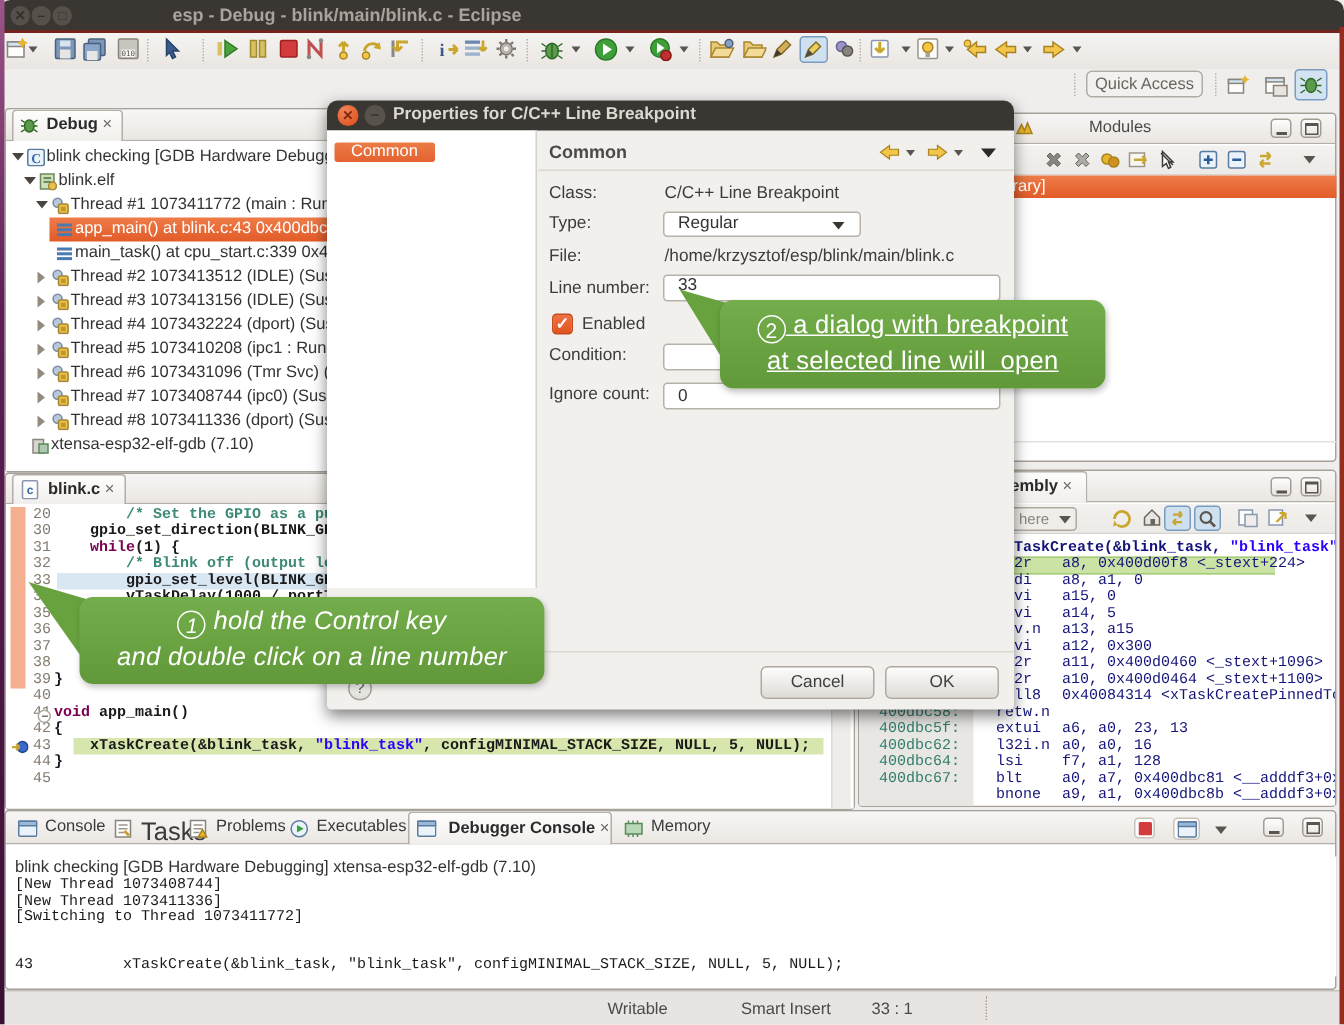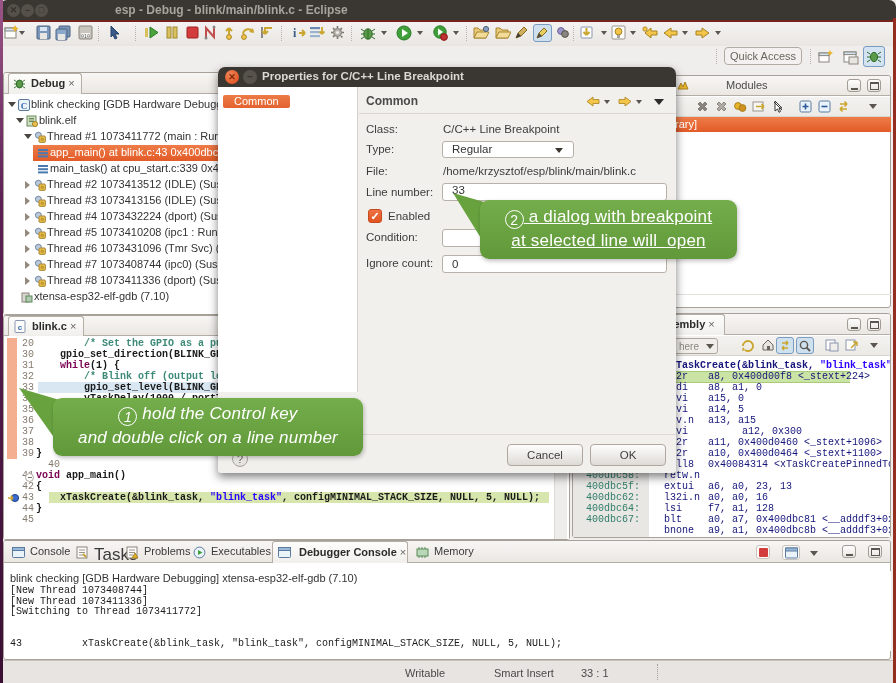--- a/index.html
+++ b/index.html
@@ -426,21 +426,21 @@
       <div class="cl mono" style="left:0; top:12px; width:100%;"><span style="position:absolute; left:16px; width:14px; text-align:right; color:#857a6e;">30</span><span style="position:absolute; left:56px; color:#1a1a1a; font-weight:bold;">gpio_set_direction(BLINK_GPIO, GPIO_MODE_OUTPUT);</span></div>
       <div class="cl mono" style="left:0; top:23px; width:100%;"><span style="position:absolute; left:16px; width:14px; text-align:right; color:#857a6e;">31</span><span style="position:absolute; left:56px; color:#7b0052; font-weight:bold;">while</span><span style="position:absolute; left:86px; color:#1a1a1a; font-weight:bold;">(1) {</span></div>
       <div class="cl mono" style="left:0; top:34px; width:100%;"><span style="position:absolute; left:16px; width:14px; text-align:right; color:#857a6e;">32</span><span style="position:absolute; left:80px; color:#3d8a78; font-weight:bold;">/* Blink off (output low) */</span></div>
       <div class="cl mono" style="left:0; top:45px; width:100%;"><span style="position:absolute; left:16px; width:14px; text-align:right; color:#857a6e;">33</span><span style="position:absolute; left:80px; color:#1a1a1a; font-weight:bold;">gpio_set_level(BLINK_GPIO, 0);</span></div>
       <div class="cl mono" style="left:0; top:56px; width:100%;"><span style="position:absolute; left:16px; width:14px; text-align:right; color:#857a6e;">34</span><span style="position:absolute; left:80px; color:#1a1a1a; font-weight:bold;">vTaskDelay(1000 / portTICK_PERIOD_MS);</span></div>
       <div class="cl mono" style="left:0; top:67px; width:100%;"><span style="position:absolute; left:16px; width:14px; text-align:right; color:#857a6e;">35</span><span style="position:absolute; left:80px; color:#3d8a78; font-weight:bold;">/* Blink on (output high) */</span></div>
       <div class="cl mono" style="left:0; top:78px; width:100%;"><span style="position:absolute; left:16px; width:14px; text-align:right; color:#857a6e;">36</span><span style="position:absolute; left:80px; color:#1a1a1a; font-weight:bold;">gpio_set_level(BLINK_GPIO, 1);</span></div>
       <div class="cl mono" style="left:0; top:89px; width:100%;"><span style="position:absolute; left:16px; width:14px; text-align:right; color:#857a6e;">37</span><span style="position:absolute; left:80px; color:#1a1a1a; font-weight:bold;">vTaskDelay(1000 / portTICK_PERIOD_MS);</span></div>
       <div class="cl mono" style="left:0; top:100px; width:100%;"><span style="position:absolute; left:16px; width:14px; text-align:right; color:#857a6e;">38</span><span style="position:absolute; left:56px; color:#1a1a1a; font-weight:bold;">}</span></div>
       <div class="cl mono" style="left:0; top:111px; width:100%;"><span style="position:absolute; left:16px; width:14px; text-align:right; color:#857a6e;">39</span><span style="position:absolute; left:32px; color:#1a1a1a; font-weight:bold;">}</span></div>
-      <div class="cl mono" style="left:0; top:122px; width:100%;"><span style="position:absolute; left:16px; width:14px; text-align:right; color:#857a6e;margin-left:26px;">40</span></div>
+      <div class="cl mono" style="left:0; top:122px; width:100%;"><span style="position:absolute; left:16px; width:14px; text-align:right; color:#857a6e;">40</span></div>
       <div class="cl mono" style="left:0; top:133px; width:100%;"><span style="position:absolute; left:16px; width:14px; text-align:right; color:#857a6e;">41</span><span style="position:absolute; left:32px; color:#7b0052; font-weight:bold;">void</span><span style="position:absolute; left:62px; color:#1a1a1a; font-weight:bold;">app_main()</span></div>
       <div class="cl mono" style="left:0; top:144px; width:100%;"><span style="position:absolute; left:16px; width:14px; text-align:right; color:#857a6e;">42</span><span style="position:absolute; left:32px; color:#1a1a1a; font-weight:bold;">{</span></div>
       <div class="cl mono" style="left:0; top:155px; width:100%;"><span style="position:absolute; left:16px; width:14px; text-align:right; color:#857a6e;">43</span><span style="position:absolute; left:56px; color:#1a1a1a; font-weight:bold;">xTaskCreate(&amp;blink_task, </span><span style="position:absolute; left:206px; color:#2a00ff; font-weight:bold;">"blink_task"</span><span style="position:absolute; left:278px; color:#1a1a1a; font-weight:bold;">, configMINIMAL_STACK_SIZE, NULL, 5, NULL);</span></div>
       <div class="cl mono" style="left:0; top:166px; width:100%;"><span style="position:absolute; left:16px; width:14px; text-align:right; color:#857a6e;">44</span><span style="position:absolute; left:32px; color:#1a1a1a; font-weight:bold;">}</span></div>
       <div class="cl mono" style="left:0; top:177px; width:100%;"><span style="position:absolute; left:16px; width:14px; text-align:right; color:#857a6e;">45</span></div>
       <div style="position:absolute; left:21px; top:136px; width:9px; height:9px; border:1px solid #b0aaa2; border-radius:50%; background:#fff;">
         <div style="position:absolute; left:1.5px; top:3px; width:4px; height:1px; background:#7a756e;"></div>
       </div>
       <svg class="ti" style="left:3px;top:156px;" width="12" height="10" viewBox="0 0 12 10">
         <circle cx="8" cy="5" r="3.6" fill="#3a6acb" stroke="#22448a"></circle>
@@ -490,21 +490,21 @@
     <div style="position:absolute; left:297px; top:29px; width:0; height:0; border-left:4px solid transparent; border-right:4px solid transparent; border-top:5px solid #5a554e;"></div>
     <div style="position:absolute; left:0; top:42px; right:0; bottom:0; background:#fff; overflow:hidden;">
       <div style="position:absolute; left:0; top:0; width:76px; height:100%; background:#e9e7e4;"></div>
       <div style="position:absolute; left:0; top:15px; width:277px; height:12px; background:#cbe4a5; border-top:1px solid #a6cc78; border-bottom:1px solid #a6cc78;"></div>
       <div class="cl mono" style="left:13px; top:4px; font-weight:bold;"><span style="color:#14147a;">43            xTaskCreate(&amp;blink_task, </span><span style="color:#2a00ff;">"blink_task"</span></div>
       <div class="cl mono" style="left:13px; top:15px;"><span style="color:#2f7d6a;">400dbc3e:</span><span style="position:absolute; left:78px; color:#14147a;">l32r</span><span style="position:absolute; left:122px; color:#14147a;">a8, 0x400d00f8 &lt;_stext+224&gt;</span></div>
       <div class="cl mono" style="left:13px; top:26px;"><span style="color:#2f7d6a;">400dbc41:</span><span style="position:absolute; left:78px; color:#14147a;">addi</span><span style="position:absolute; left:122px; color:#14147a;">a8, a1, 0</span></div>
       <div class="cl mono" style="left:13px; top:37px;"><span style="color:#2f7d6a;">400dbc44:</span><span style="position:absolute; left:78px; color:#14147a;">movi</span><span style="position:absolute; left:122px; color:#14147a;">a15, 0</span></div>
       <div class="cl mono" style="left:13px; top:48px;"><span style="color:#2f7d6a;">400dbc47:</span><span style="position:absolute; left:78px; color:#14147a;">movi</span><span style="position:absolute; left:122px; color:#14147a;">a14, 5</span></div>
       <div class="cl mono" style="left:13px; top:59px;"><span style="color:#2f7d6a;">400dbc4a:</span><span style="position:absolute; left:78px; color:#14147a;">mov.n</span><span style="position:absolute; left:122px; color:#14147a;">a13, a15</span></div>
-      <div class="cl mono" style="left:13px; top:70px;"><span style="color:#2f7d6a;">400dbc4c:</span><span style="position:absolute; left:78px; color:#14147a;">movi</span><span style="position:absolute; left:122px; color:#14147a;margin-left:34px;">a12, 0x300</span></div>
+      <div class="cl mono" style="left:13px; top:70px;"><span style="color:#2f7d6a;">400dbc4c:</span><span style="position:absolute; left:78px; color:#14147a;">movi</span><span style="position:absolute; left:122px; color:#14147a;">a12, 0x300</span></div>
       <div class="cl mono" style="left:13px; top:81px;"><span style="color:#2f7d6a;">400dbc4f:</span><span style="position:absolute; left:78px; color:#14147a;">l32r</span><span style="position:absolute; left:122px; color:#14147a;">a11, 0x400d0460 &lt;_stext+1096&gt;</span></div>
       <div class="cl mono" style="left:13px; top:92px;"><span style="color:#2f7d6a;">400dbc52:</span><span style="position:absolute; left:78px; color:#14147a;">l32r</span><span style="position:absolute; left:122px; color:#14147a;">a10, 0x400d0464 &lt;_stext+1100&gt;</span></div>
       <div class="cl mono" style="left:13px; top:103px;"><span style="color:#2f7d6a;">400dbc55:</span><span style="position:absolute; left:78px; color:#14147a;">call8</span><span style="position:absolute; left:122px; color:#14147a;">0x40084314 &lt;xTaskCreatePinnedToCore&gt;</span></div>
       <div class="cl mono" style="left:13px; top:114px;"><span style="color:#2f7d6a;">400dbc58:</span><span style="position:absolute; left:78px; color:#14147a;">retw.n</span></div>
       <div class="cl mono" style="left:13px; top:125px;"><span style="color:#2f7d6a;">400dbc5f:</span><span style="position:absolute; left:78px; color:#14147a;">extui</span><span style="position:absolute; left:122px; color:#14147a;">a6, a0, 23, 13</span></div>
       <div class="cl mono" style="left:13px; top:136px;"><span style="color:#2f7d6a;">400dbc62:</span><span style="position:absolute; left:78px; color:#14147a;">l32i.n</span><span style="position:absolute; left:122px; color:#14147a;">a0, a0, 16</span></div>
       <div class="cl mono" style="left:13px; top:147px;"><span style="color:#2f7d6a;">400dbc64:</span><span style="position:absolute; left:78px; color:#14147a;">lsi</span><span style="position:absolute; left:122px; color:#14147a;">f7, a1, 128</span></div>
       <div class="cl mono" style="left:13px; top:158px;"><span style="color:#2f7d6a;">400dbc67:</span><span style="position:absolute; left:78px; color:#14147a;">blt</span><span style="position:absolute; left:122px; color:#14147a;">a0, a7, 0x400dbc81 &lt;__adddf3+0x91&gt;</span></div>
       <div class="cl mono" style="left:13px; top:169px;"><span style="color:#2f7d6a;"></span><span style="position:absolute; left:78px; color:#14147a;">bnone</span><span style="position:absolute; left:122px; color:#14147a;">a9, a1, 0x400dbc8b &lt;__adddf3+0x9b&gt;</span></div>
     </div>

